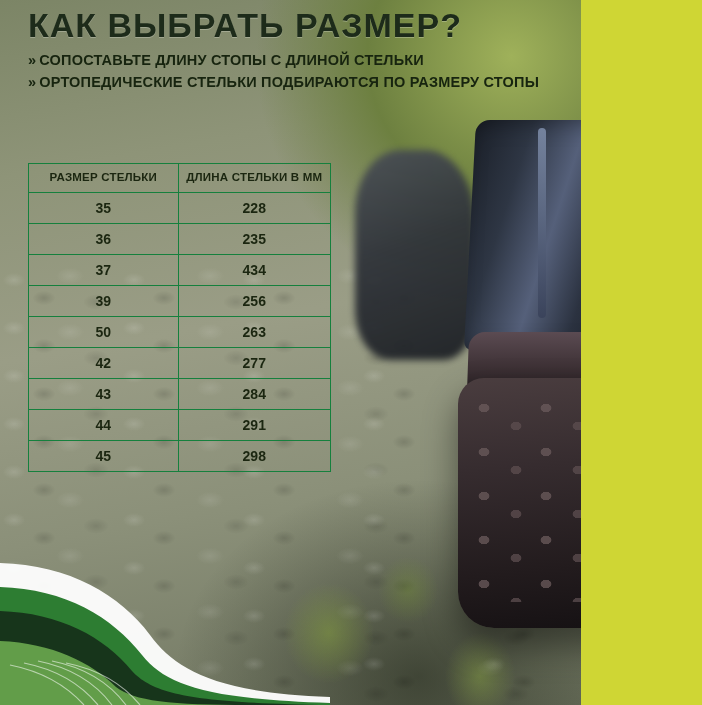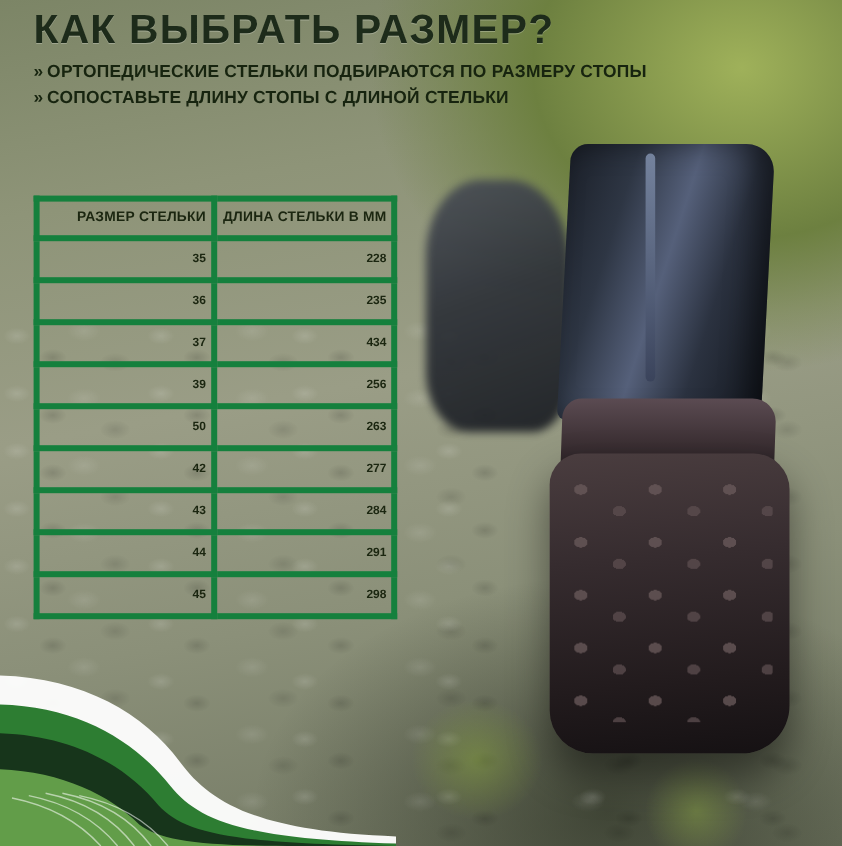--- a/index.html
+++ b/index.html
@@ -8,24 +8,24 @@
   }
   body {
     width: 702px;
     height: 705px;
     overflow: hidden;
     font-family: "Liberation Sans", sans-serif;
     background: #cfd634;
   }
   #page {
     position: relative;
-    width: 702px;
+    width: 581px;
     height: 705px;
     overflow: hidden;
-    background: #84cc16;
+    background: #86efac;
   }
 
   
   .photo {
     position: absolute;
     inset: 0;
     background:
       
       radial-gradient(ellipse 60% 40% at 72% 96%, rgba(20,25,15,0.55) 0%, rgba(20,25,15,0) 70%),
       
@@ -157,33 +157,33 @@
     width: 303px;
     background: rgba(207, 214, 52, 0.0);
   }
   table.size-table {
     border-collapse: collapse;
     width: 303px;
     background: transparent;
   }
   table.size-table th,
   table.size-table td {
-    border: 5px solid #15803d;
-    text-align: right;
+    border: 1px solid #15803d;
+    text-align: center;
     color: #1b2610;
     font-weight: 700;
   }
   table.size-table th {
     font-size: 11.5px;
     padding: 7px 4px;
     line-height: 1.2;
     letter-spacing: 0.2px;
   }
   table.size-table td {
-    font-size: 10px;
+    font-size: 14px;
     padding: 6px 4px;
     height: 18px;
   }
   table.size-table col.c1 { width: 150px; }
   table.size-table col.c2 { width: 153px; }
 
   
   .ribbon {
     position: absolute;
     left: 0; bottom: 0;
@@ -206,22 +206,22 @@
       <div class="boot-collar"></div>
       <div class="boot-sole">
         <div class="tread"></div>
       </div>
     </div>
   </div>
 
   <div class="header">
     <h1 class="title">КАК ВЫБРАТЬ РАЗМЕР?</h1>
     <ul class="bullets">
+      <li><span class="chev">»</span><span>СОПОСТАВЬТЕ ДЛИНУ СТОПЫ С ДЛИНОЙ СТЕЛЬКИ</span></li>
       <li><span class="chev">»</span><span>ОРТОПЕДИЧЕСКИЕ СТЕЛЬКИ ПОДБИРАЮТСЯ ПО РАЗМЕРУ СТОПЫ</span></li>
-      <li><span class="chev">»</span><span>СОПОСТАВЬТЕ ДЛИНУ СТОПЫ С ДЛИНОЙ СТЕЛЬКИ</span></li>
     </ul>
   </div>
 
   <div class="table-wrap">
     <table class="size-table">
       <colgroup>
           <col class="c1">
           <col class="c2">
         </colgroup>
       <thead>

